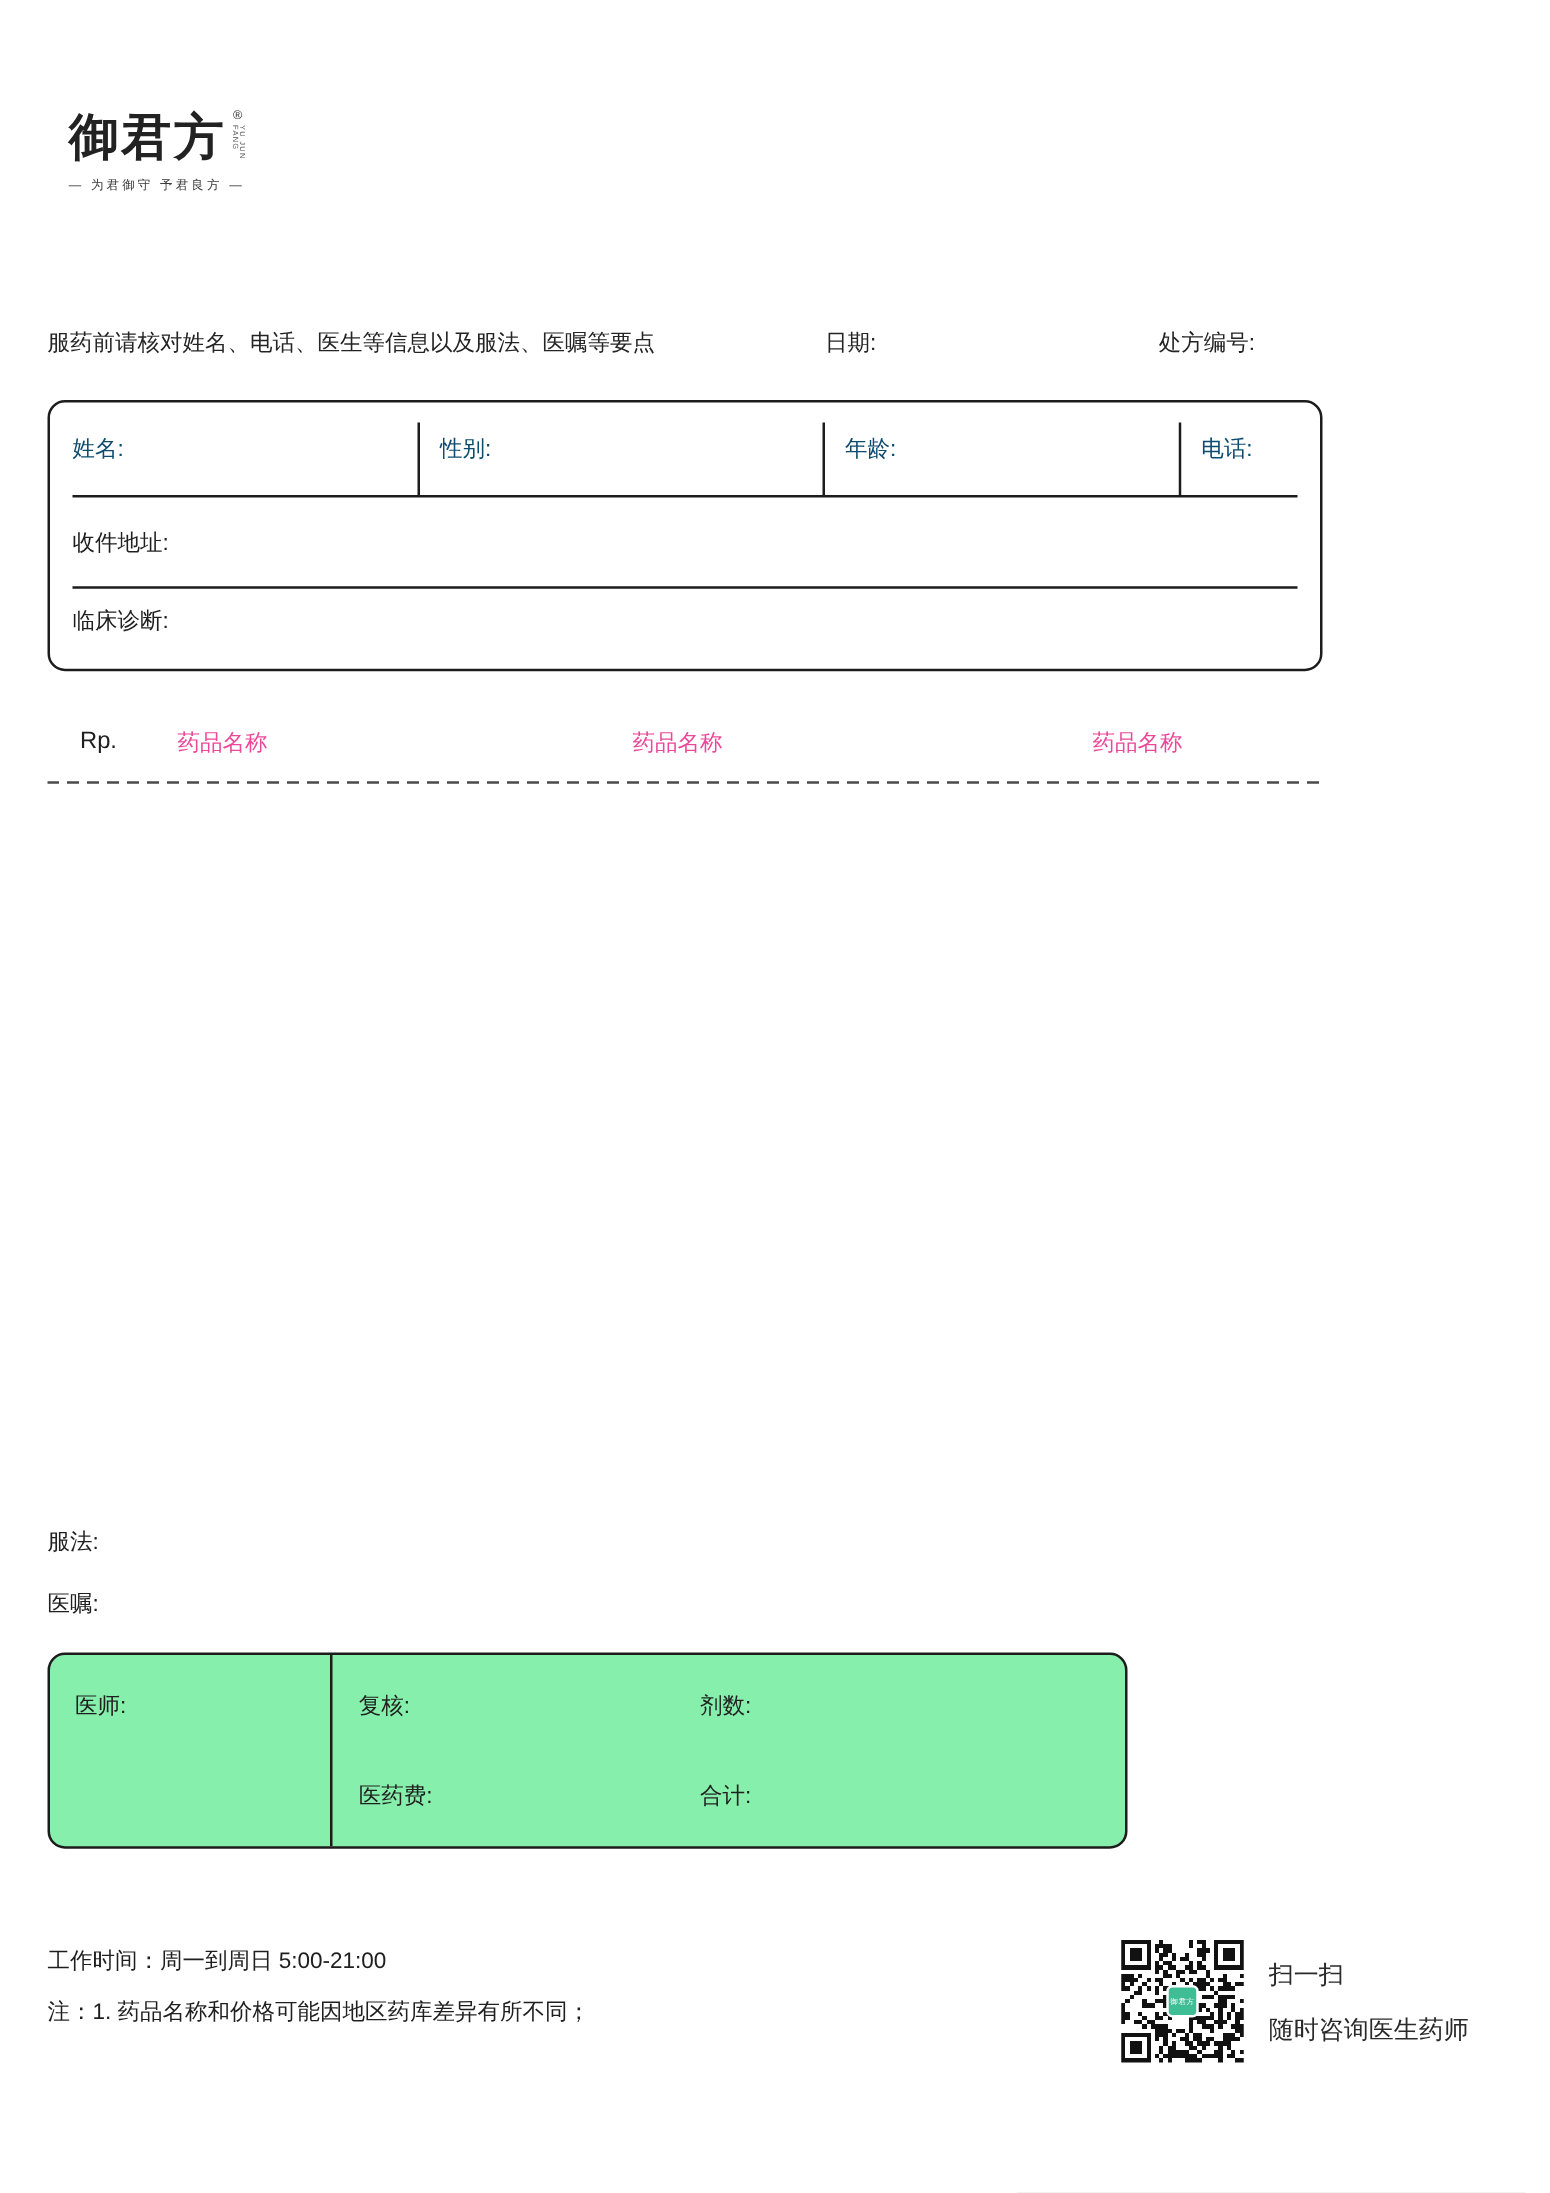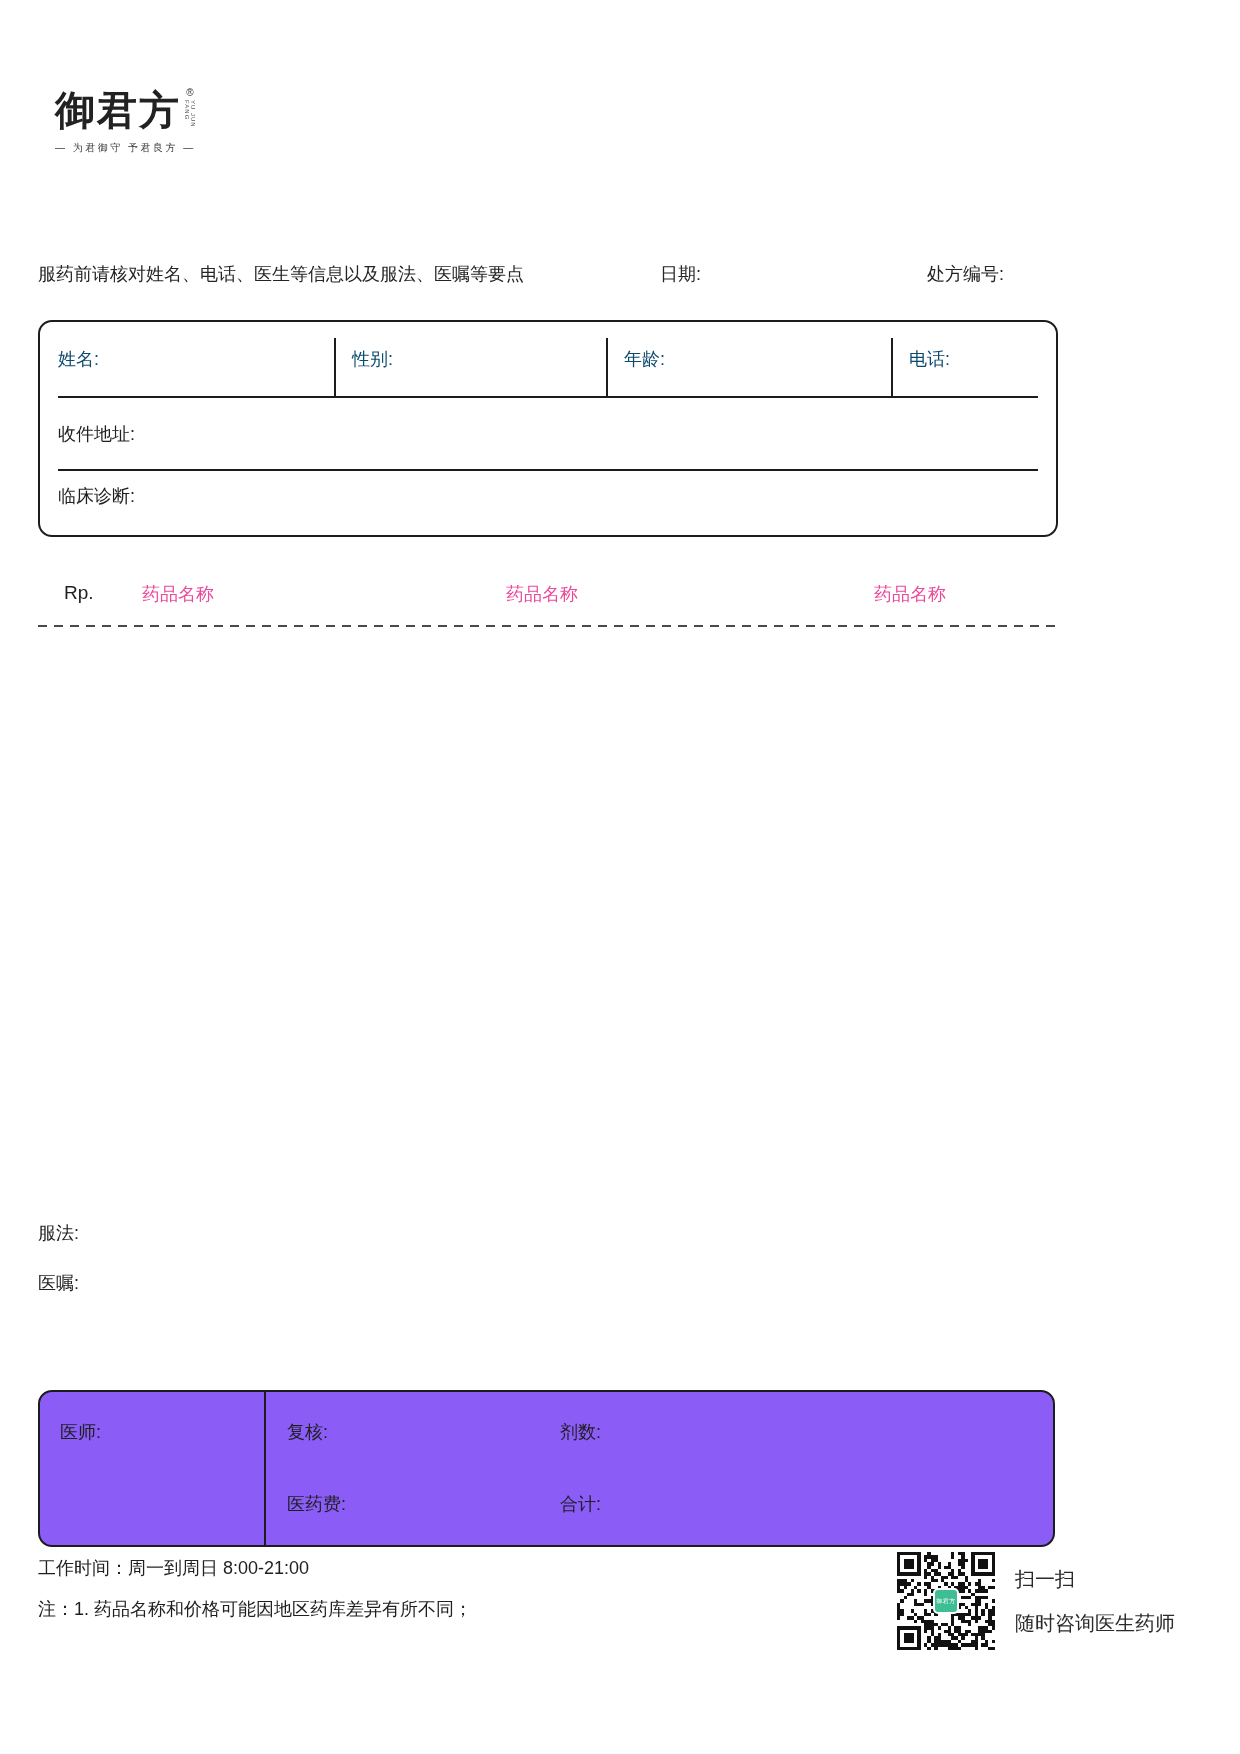--- a/index.html
+++ b/index.html
@@ -68,21 +68,21 @@
     background: #fff;
   }
   .p-row1 { position: absolute; left: 0; top: 0; right: 0; height: 74px; display: flex; }
   .p-cell { position: relative; display: flex; align-items: center; }
   .p-cell .lbl { font-size: 18px; color: #0c4a6e; padding-left: 18px; }
   .p-cell + .p-cell::before {
     content: "";
     position: absolute; left: 0; top: 16px; bottom: 0;
     width: 2px; background: #1c1c1c;
   }
-  .c1 { width: 294px; } .c2 { width: 272px; } .c3 { width: 285px; } .c4 { flex: 1; }
+  .c1 { width: 294px; } .c2 { width: 324px; } .c3 { width: 285px; } .c4 { flex: 1; }
   .p-hline { position: absolute; left: 18px; right: 18px; height: 2px; background: #1c1c1c; }
   .hline1 { top: 74px; } .hline2 { top: 147px; }
   .p-row2 { position: absolute; left: 0; top: 76px; right: 0; height: 71px; display: flex; align-items: center; }
   .p-row3 { position: absolute; left: 0; top: 149px; right: 0; height: 50px; display: flex; align-items: center; }
   .p-row2 .lbl, .p-row3 .lbl { font-size: 18px; padding-left: 18px; }
 
   
   .rp-label { position: absolute; left: 64px; top: 582px; font-size: 19px; color: #1f1f1f; }
   .drug-col { position: absolute; top: 582px; font-size: 18px; color: #ec4899; }
   .drug-col-1 { left: 142px; } .drug-col-2 { left: 506px; } .drug-col-3 { left: 874px; }
@@ -90,25 +90,25 @@
     position: absolute; left: 38px; top: 625px; width: 1020px; height: 2px;
     background: repeating-linear-gradient(to right, #4a4a4a 0 9px, transparent 9px 16px);
   }
 
   
   .usage-label { position: absolute; left: 38px; top: 1221px; font-size: 18px; }
   .advice-label { position: absolute; left: 38px; top: 1271px; font-size: 18px; }
 
   
   .signoff-box {
-    position: absolute; left: 38px; top: 1390px;
-    width: 1017px; height: 157px;
+    position: absolute; left: 38px; top: 1322px;
+    width: 864px; height: 157px;
     border: 2.5px solid #1c1c1c;
     border-radius: 14px;
-    background: #8b5cf6;
+    background: #86efac;
   }
   .s-divider { position: absolute; left: 224px; top: 0; bottom: 0; width: 2px; background: #1c1c1c; }
   .s-physician { position: absolute; left: 20px; top: 28px; font-size: 18px; }
   .s-review   { position: absolute; left: 247px; top: 28px; font-size: 18px; }
   .s-doses    { position: absolute; left: 520px; top: 28px; font-size: 18px; }
   .s-fee      { position: absolute; left: 247px; top: 100px; font-size: 18px; }
   .s-total    { position: absolute; left: 520px; top: 100px; font-size: 18px; }
 
   
   .f-hours { position: absolute; left: 38px; top: 1556px; font-size: 18px; }
@@ -186,21 +186,21 @@
 
   <div class="signoff-box">
     <div class="s-divider"></div>
     <div class="s-physician">医师:</div>
     <div class="s-review">复核:</div>
     <div class="s-doses">剂数:</div>
     <div class="s-fee">医药费:</div>
     <div class="s-total">合计:</div>
   </div>
 
-  <div class="f-hours">工作时间：周一到周日 8:00-21:00</div>
+  <div class="f-hours">工作时间：周一到周日 5:00-21:00</div>
   <div class="f-note1">注：1. 药品名称和价格可能因地区药库差异有所不同；</div>
 
   <div class="qr-wrap">
     <svg id="qr-svg" viewBox="0 0 29 29" shape-rendering="crispEdges">
         <g fill="#111">
           <rect x="9" y="0" width="1" height="1"></rect>
           <rect x="16" y="0" width="1" height="1"></rect>
           <rect x="18" y="0" width="1" height="1"></rect>
           <rect x="19" y="0" width="1" height="1"></rect>
           <rect x="8" y="1" width="1" height="1"></rect>

